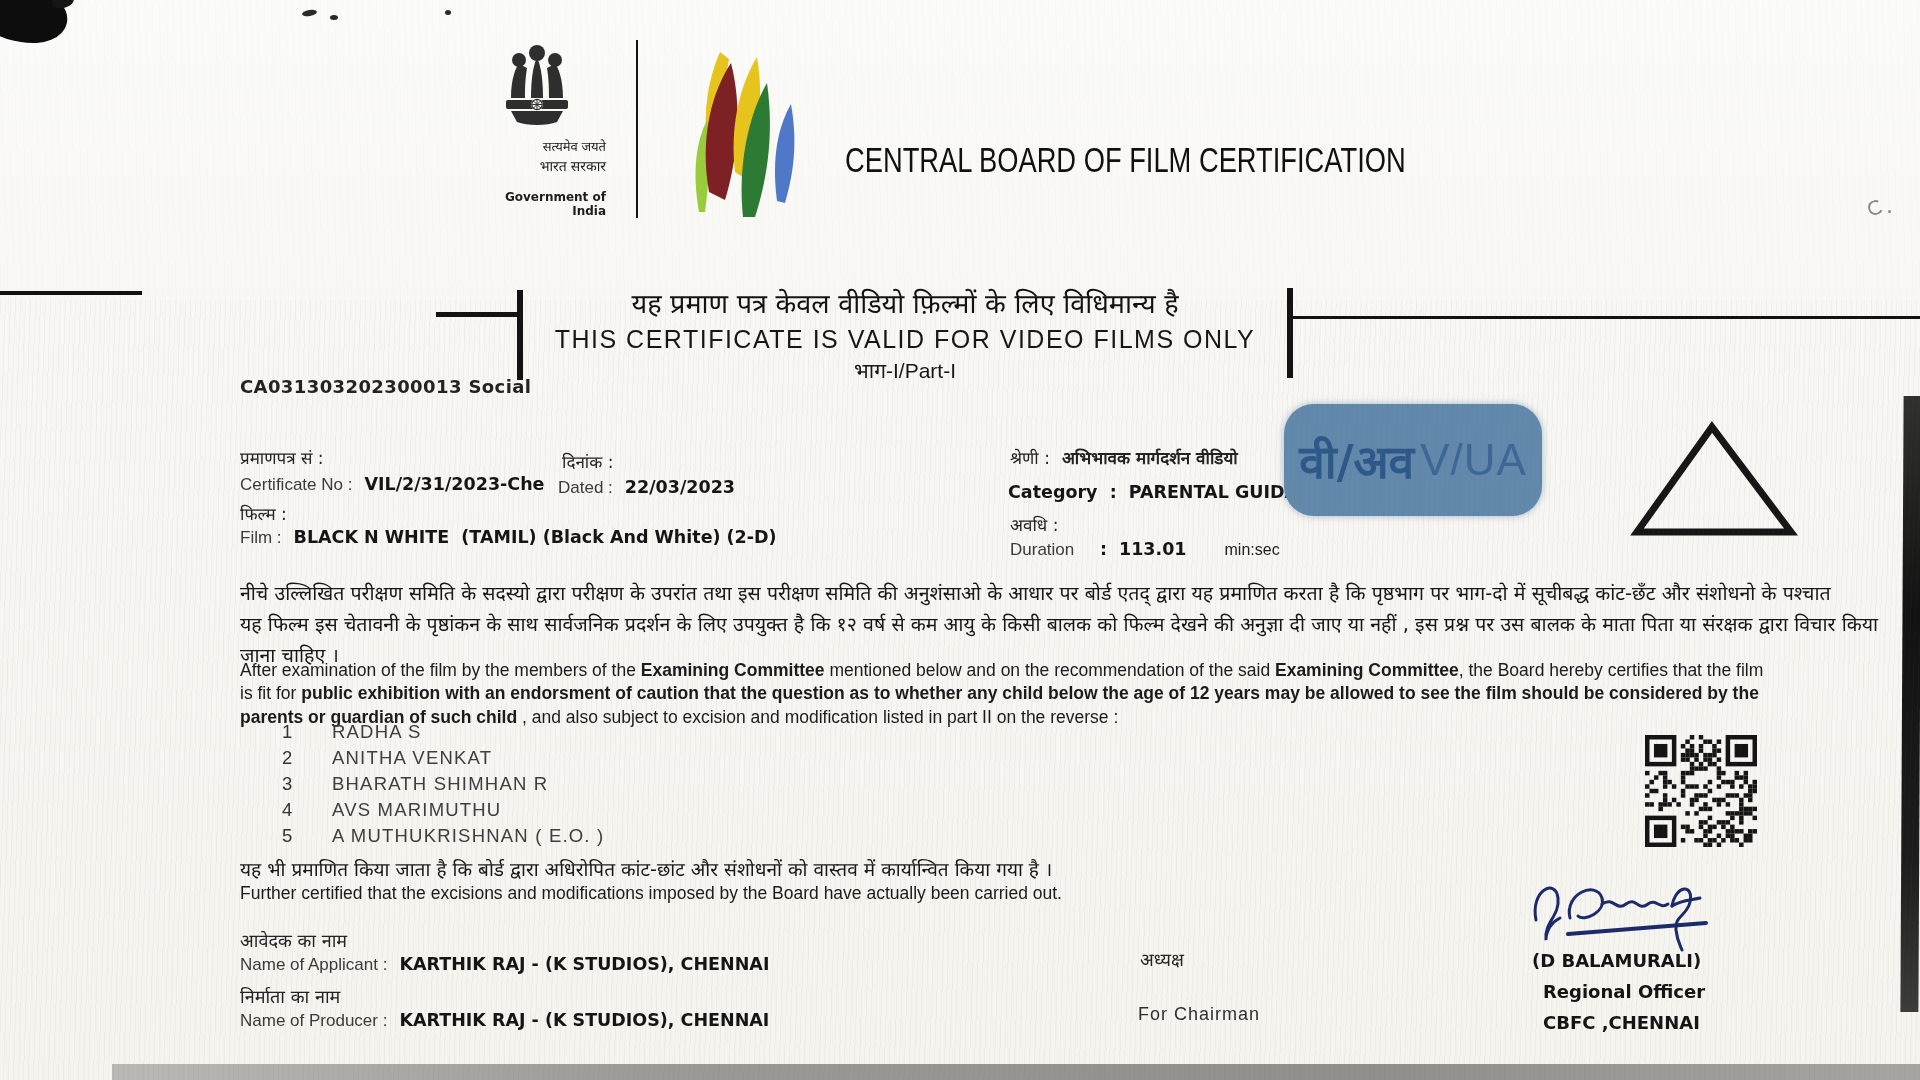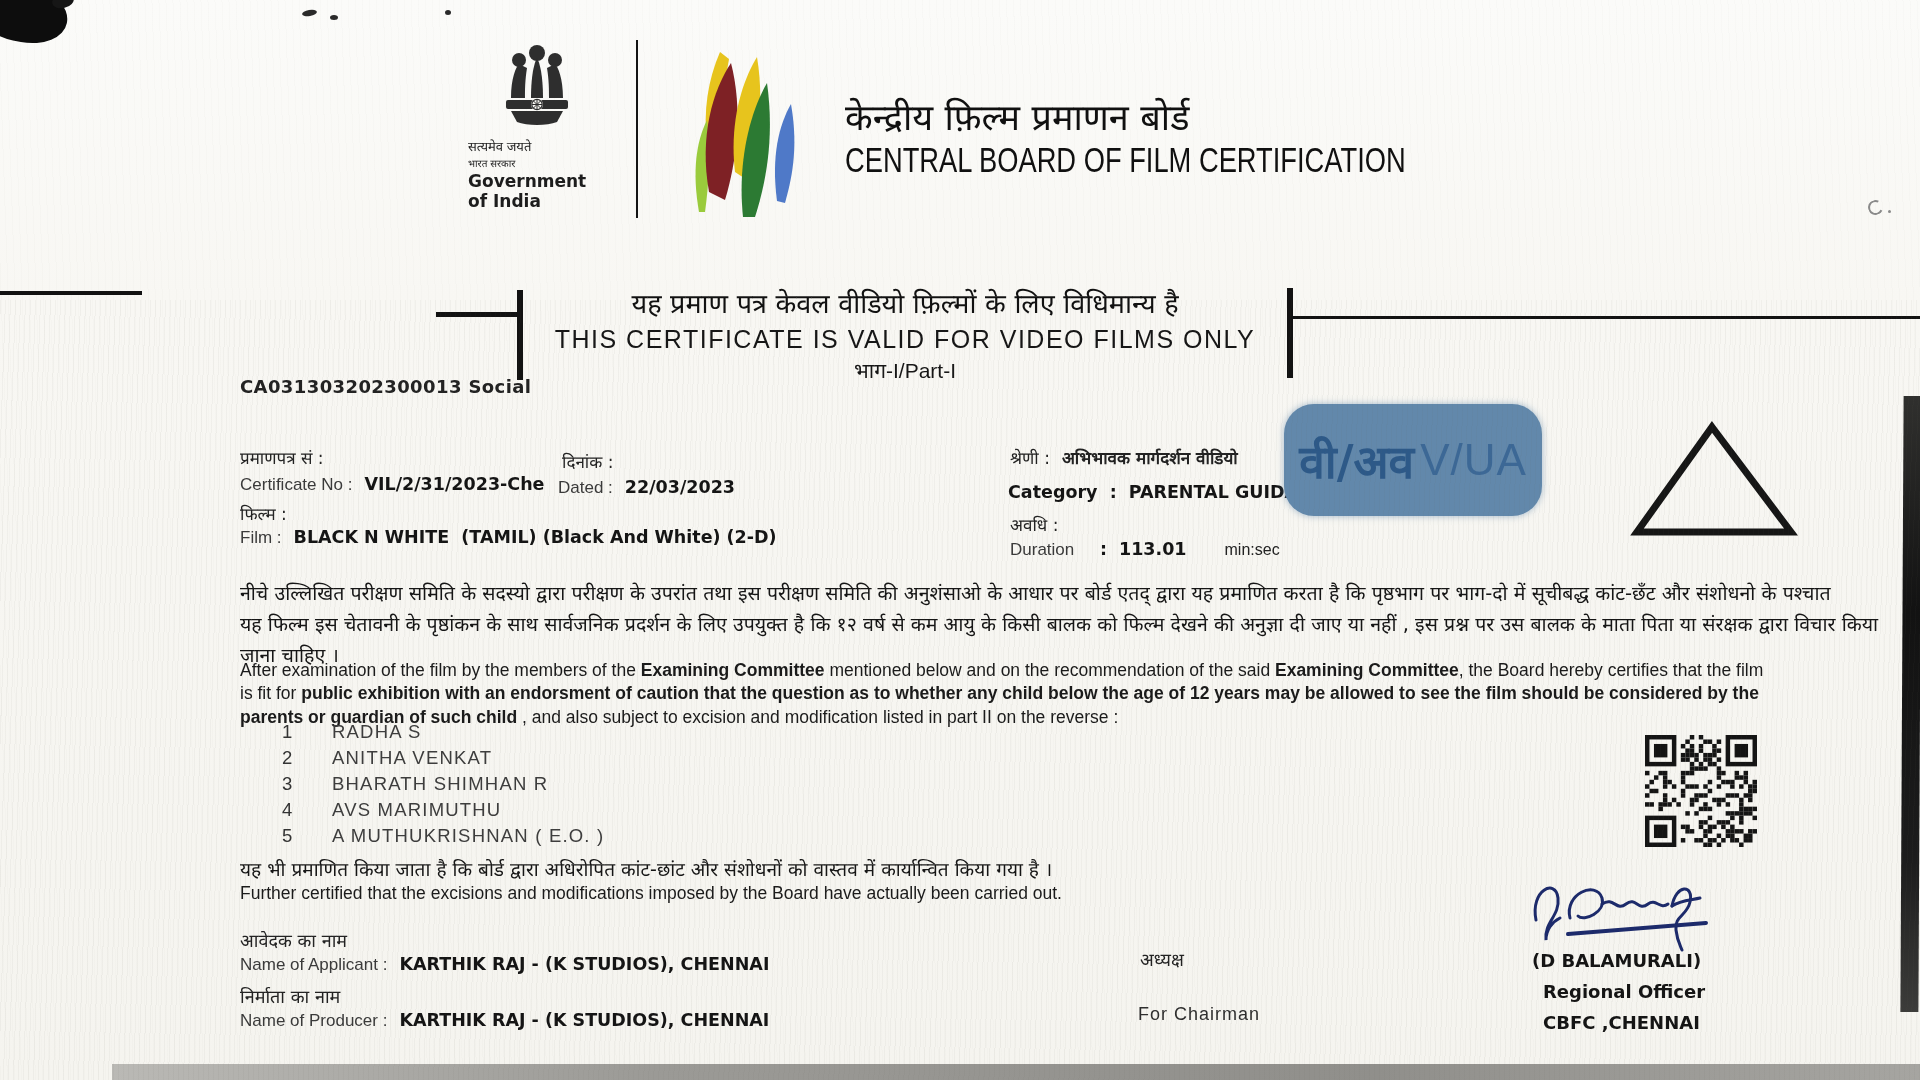--- a/index.html
+++ b/index.html
@@ -6,24 +6,24 @@
   #page{position:relative;width:1920px;height:1080px;overflow:hidden;
         background:linear-gradient(180deg,#fbfbf9 0%,#f8f7f3 28%,#f5f4ef 100%);
         font-family:"Liberation Sans",sans-serif;color:#1d1d1d;}
   .abs{position:absolute;}
   #texture{position:absolute;left:0;top:300px;right:0;bottom:0;pointer-events:none;
      background:repeating-linear-gradient(92deg,rgba(95,95,82,0.05) 0 1px,rgba(0,0,0,0) 1px 5px);}
   #texture2{position:absolute;inset:0;pointer-events:none;
      background:repeating-linear-gradient(88deg,rgba(120,120,105,0.025) 0 1px,rgba(0,0,0,0) 1px 7px);}
 
   
-  #emblem{left:468px;top:40px;width:138px;text-align:left;}
+  #emblem{left:468px;top:40px;width:138px;text-align:right;}
   #emblem-motto{font-size:13px;margin-top:1px;}
-  #emblem-govt-hi{font-size:10px;margin-top:1px;}
-  #emblem-govt-en{font-size:17px;font-weight:700;margin-top:1px;font-family:"DejaVu Sans",sans-serif;}
+  #emblem-govt-hi{font-size:14px;margin-top:1px;}
+  #emblem-govt-en{font-size:12px;font-weight:700;margin-top:15px;font-family:"DejaVu Sans",sans-serif;}
   #header-divider{left:636px;top:40px;width:2px;height:178px;background:#141414;}
   #cbfc-logo{left:690px;top:50px;}
   #board-hi{left:845px;top:92px;font-size:36px;color:#101010;font-family:"DejaVu Sans",sans-serif;}
   #board-en{left:845px;top:140px;font-size:35px;letter-spacing:0px;color:#101010;
             transform:scaleX(0.78);transform-origin:left center;white-space:nowrap;}
 
   #serial{left:1598px;top:248px;width:200px;font-family:"DejaVu Serif",serif;font-weight:700;
           font-size:43px;letter-spacing:3px;color:#1a1a1a;}
 
   
@@ -151,21 +151,20 @@
     <svg width="128" height="168" viewBox="0 0 128 168">
       <path d="M30,2 C18,30 13,60 17,96 C28,70 35,34 39,9 Z" fill="#e7c41d"></path>
       <path d="M9,162 C2,122 6,92 17,70 C21,102 19,132 15,162 Z" fill="#9acb3c"></path>
       <path d="M19,142 C9,86 23,40 41,13 C53,60 47,110 35,150 Z" fill="#7e2125"></path>
       <path d="M45,122 C39,70 53,30 67,7 C75,55 67,96 57,130 Z" fill="#e7c41d"></path>
       <path d="M53,167 C47,110 61,60 77,33 C85,90 75,136 65,167 Z" fill="#2c7a33"></path>
       <path d="M87,151 C81,106 89,75 101,54 C109,100 101,131 95,153 Z" fill="#4f79c8"></path>
     </svg>
   </div>
 
-  <div id="board-hi" class="abs">केन्द्रीय  फ़िल्म  प्रमाणन  बोर्ड</div>
   <div id="board-en" class="abs">CENTRAL BOARD OF FILM CERTIFICATION</div>
 
 
   <div id="rule-left" class="abs"></div>
   <div id="rule-right" class="abs"></div>
   <div id="tick-l" class="abs"></div>
   <div id="bar-l" class="abs"></div>
   <div id="bar-r" class="abs"></div>
 
   <div id="banner" class="abs">

